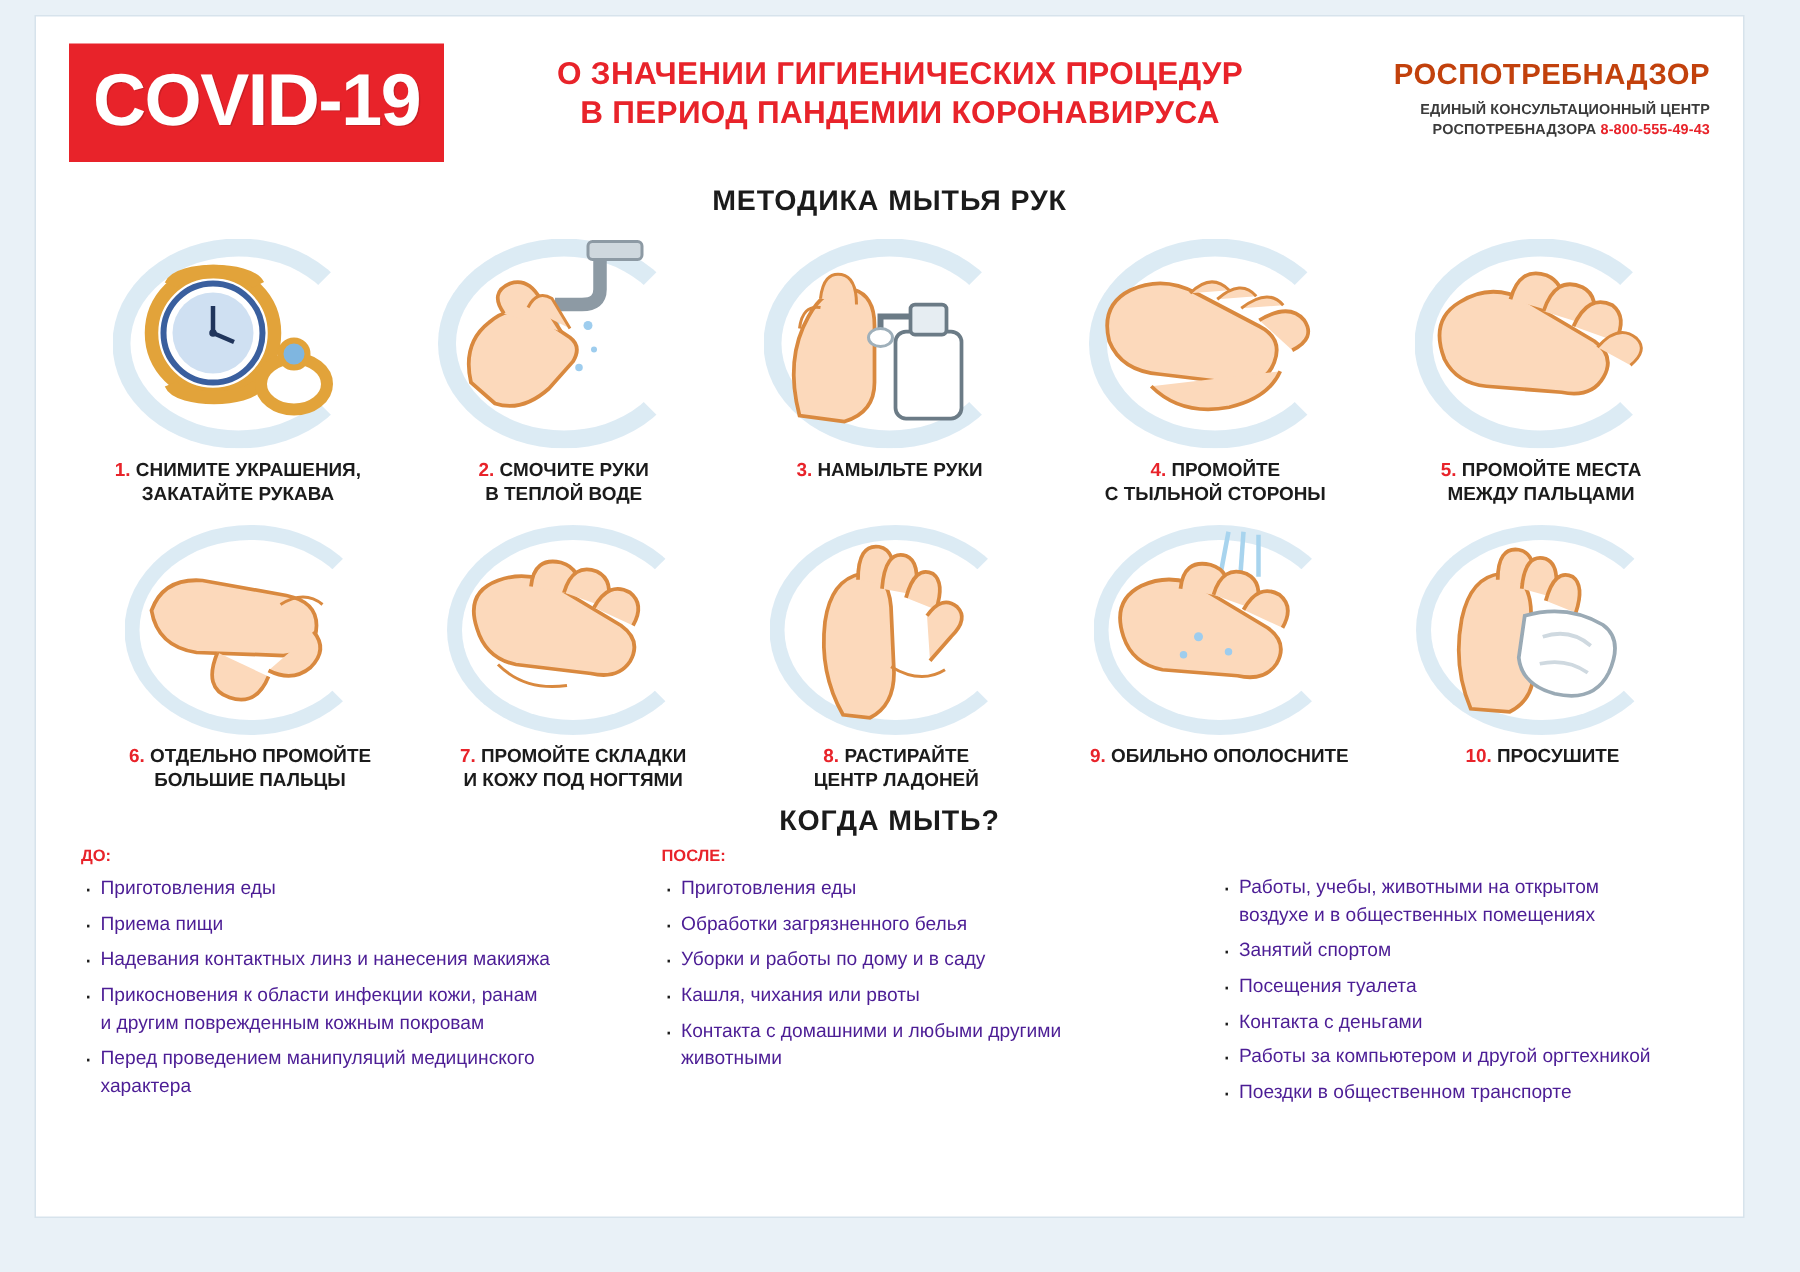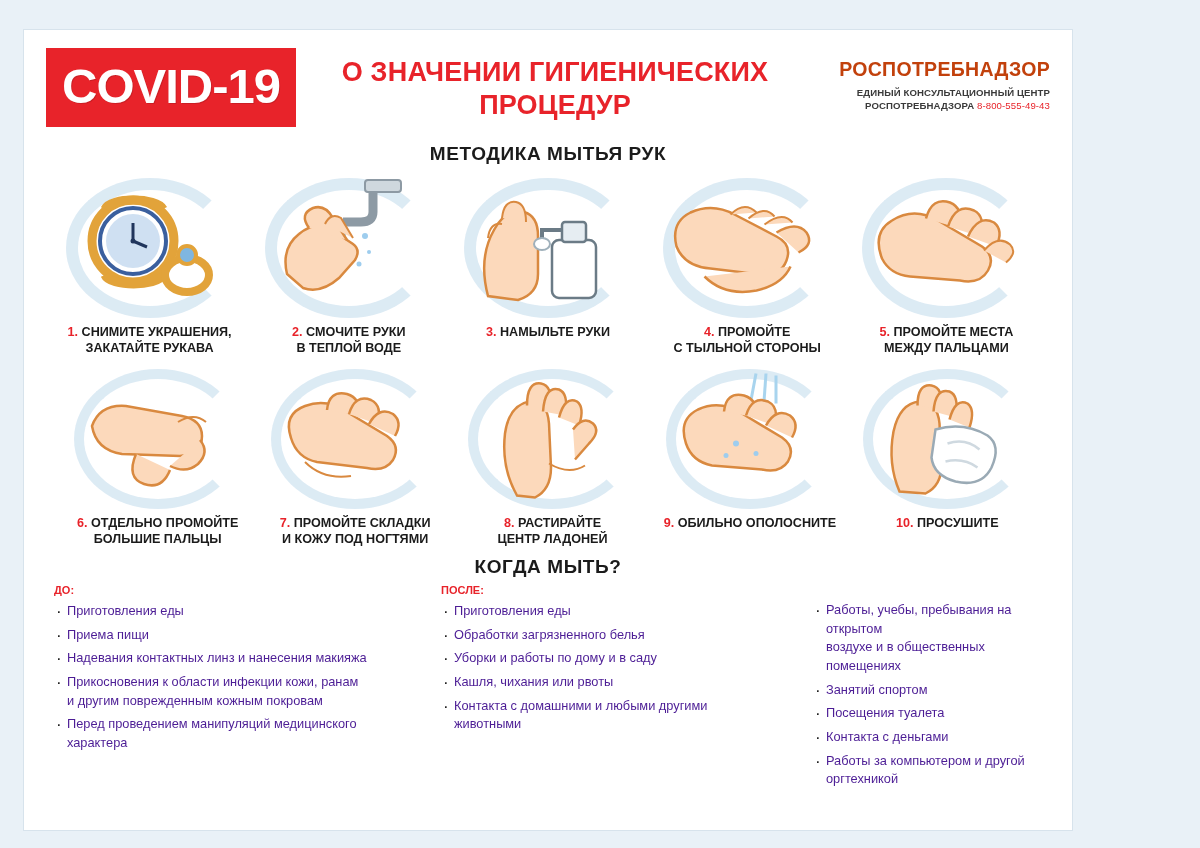--- a/index.html
+++ b/index.html
@@ -4,22 +4,22 @@
 <style>
   html,body{margin:0;padding:0;}
   body{
     width:1200px;height:848px;
     background:#e9f1f7;
     font-family:"Liberation Sans", sans-serif;
     overflow:hidden;
   }
   .poster{
     position:absolute;
-    left:24px;top:30px;
-    width:1048px;height:800px;
+    left:24px;top:11px;
+    width:1138px;height:800px;
     background:#ffffff;
     box-shadow:0 0 0 1px #d7e3ec;
   }
   
   .header{
     display:flex;align-items:flex-start;
     padding:18px 22px 6px 22px;
   }
   .covid-badge{
     background:#e8232a;
@@ -31,21 +31,21 @@
     padding:14px 16px 16px 16px;
     font-family:"Liberation Sans", sans-serif;
     flex:0 0 auto;
     text-shadow:1px 1px 0 rgba(0,0,0,.12);
   }
   .header-title{
     flex:1 1 auto;
     text-align:center;
     color:#e8232a;
     font-weight:bold;
-    font-size:27px;
+    font-size:21px;
     line-height:1.22;
     padding:8px 10px 0 14px;
     letter-spacing:.2px;
   }
   .header-right{
     flex:0 0 auto;
     text-align:right;
     padding-top:10px;
     width:240px;
   }
@@ -56,21 +56,21 @@
     letter-spacing:.3px;
   }
   .rpn-sub{
     color:#3a3a3a;
     font-size:9.6px;
     font-weight:bold;
     line-height:1.35;
     margin-top:6px;
     letter-spacing:.1px;
   }
-  .rpn-phone{color:#e8232a;font-weight:normal;}
+  .rpn-phone{color:#e8232a;font-weight:bold;}
   
   .section-title{
     text-align:center;
     font-weight:bold;
     font-size:19px;
     color:#1b1b1b;
     letter-spacing:.6px;
     margin:10px 0 4px 0;
   }
   
@@ -147,20 +147,21 @@
 </style>
 </head>
 <body>
 
 <div class="poster">
 
   <div class="header">
     <div class="covid-badge">COVID-19</div>
     <div class="header-title">
       <div>О ЗНАЧЕНИИ ГИГИЕНИЧЕСКИХ ПРОЦЕДУР</div>
+      <div>В ПЕРИОД ПАНДЕМИИ КОРОНАВИРУСА</div>
     </div>
     <div class="header-right">
       <div class="rpn-name">РОСПОТРЕБНАДЗОР</div>
       <div class="rpn-sub">
         <span>ЕДИНЫЙ КОНСУЛЬТАЦИОННЫЙ ЦЕНТР</span><br>
         <span>РОСПОТРЕБНАДЗОРА</span>
         <span class="rpn-phone">8-800-555-49-43</span>
       </div>
     </div>
   </div>
@@ -393,23 +394,24 @@
         <li style="white-space:pre-line">Обработки загрязненного белья</li>
         <li style="white-space:pre-line">Уборки и работы по дому и в саду</li>
         <li style="white-space:pre-line">Кашля, чихания или рвоты</li>
         <li style="white-space:pre-line">Контакта с домашними и любыми другими
 животными</li>
       </ul>
     </div>
 
     <div class="col-3">
       <ul class="bullets">
-        <li style="white-space:pre-line">Работы, учебы, пребывания на открытом
+        <li style="white-space:pre-line">Работы, учебы, животными на открытом
 воздухе и в общественных помещениях</li>
         <li style="white-space:pre-line">Занятий спортом</li>
         <li style="white-space:pre-line">Посещения туалета</li>
         <li style="white-space:pre-line">Контакта с деньгами</li>
         <li style="white-space:pre-line">Работы за компьютером и другой оргтехникой</li>
+        <li style="white-space:pre-line">Поездки в общественном транспорте</li>
       </ul>
     </div>
   </div>
 
 </div>
 
 </body></html>

